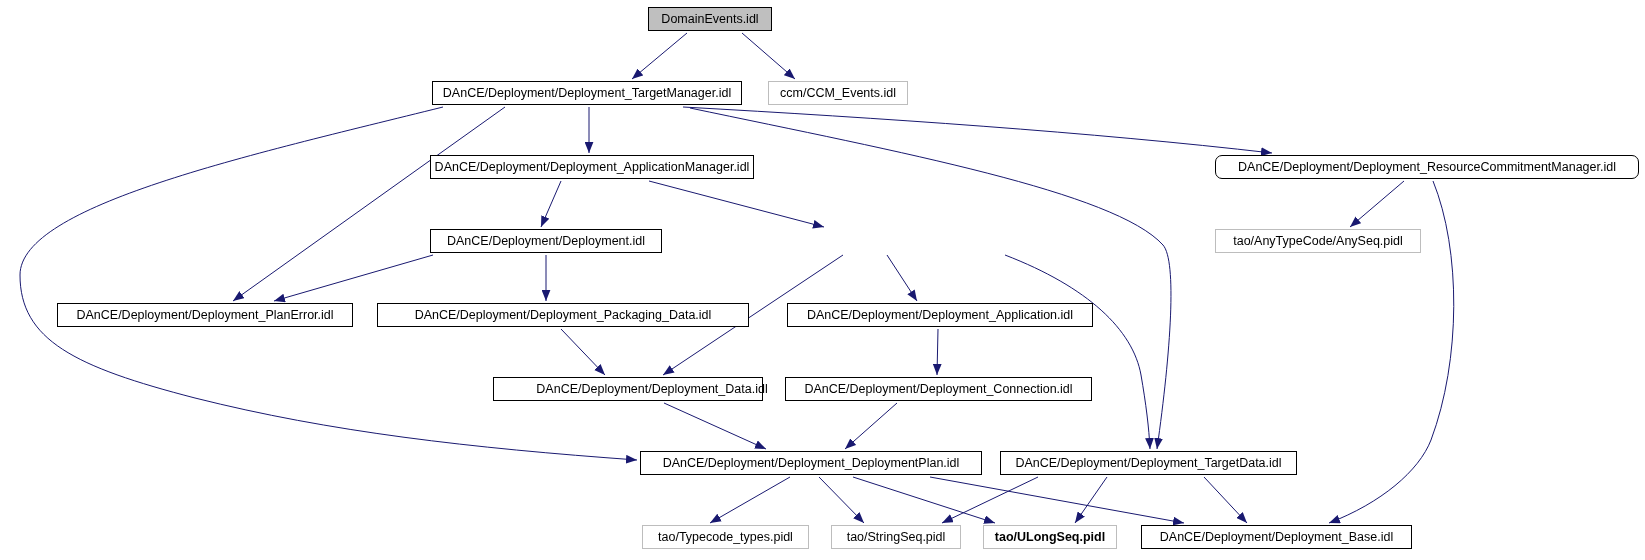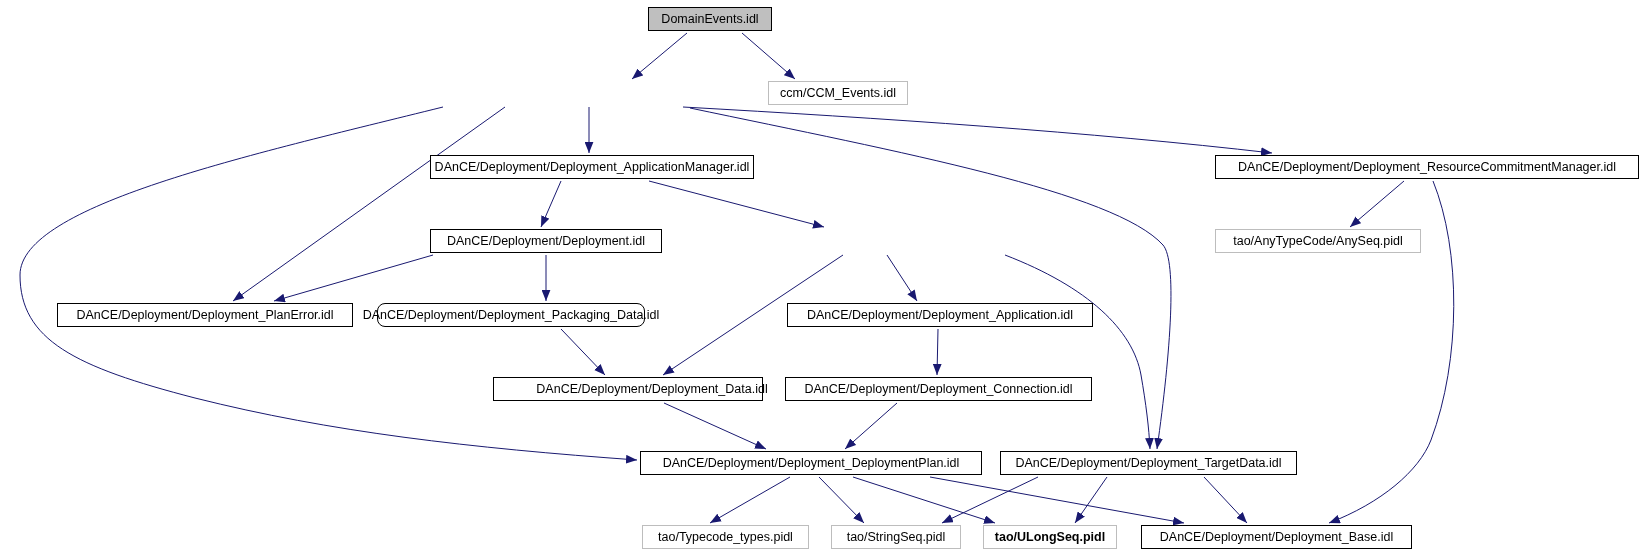--- a/index.html
+++ b/index.html
@@ -47,27 +47,28 @@
     <path class="edge" marker-end="url(#arrow)" d="M790,477 L710,523"></path>
     <path class="edge" marker-end="url(#arrow)" d="M819,477 L864,523"></path>
     <path class="edge" marker-end="url(#arrow)" d="M853,477 L995,523"></path>
     <path class="edge" marker-end="url(#arrow)" d="M930,477 L1184,523"></path>
     <path class="edge" marker-end="url(#arrow)" d="M1038,477 L942,523"></path>
     <path class="edge" marker-end="url(#arrow)" d="M1107,477 L1075,523"></path>
     <path class="edge" marker-end="url(#arrow)" d="M1204,477 L1247,523"></path>
   </svg>
 
   <div class="node root" style="left:648px;top:7px;width:124px;text-align:right;">DomainEvents.idl</div>
+  <div class="node" style="left:432px;top:81px;width:310px;">DAnCE/Deployment/Deployment_TargetManager.idl</div>
   <div class="node external" style="left:768px;top:81px;width:140px;">ccm/CCM_Events.idl</div>
   <div class="node" style="left:430px;top:155px;width:324px;">DAnCE/Deployment/Deployment_ApplicationManager.idl</div>
-  <div class="node" style="left:1215px;top:155px;width:424px;">DAnCE/Deployment/Deployment_ResourceCommitmentManager.idl</div>
+  <div class="node" style="left:1215px;top:155px;width:424px;border-radius:7px;">DAnCE/Deployment/Deployment_ResourceCommitmentManager.idl</div>
   <div class="node" style="left:430px;top:229px;width:232px;">DAnCE/Deployment/Deployment.idl</div>
   <div class="node external" style="left:1215px;top:229px;width:206px;">tao/AnyTypeCode/AnySeq.pidl</div>
   <div class="node" style="left:57px;top:303px;width:296px;">DAnCE/Deployment/Deployment_PlanError.idl</div>
-  <div class="node" style="left:377px;top:303px;width:268px;border-radius:8px;">DAnCE/Deployment/Deployment_Packaging_Data.idl</div>
+  <div class="node" style="left:377px;top:303px;width:372px;">DAnCE/Deployment/Deployment_Packaging_Data.idl</div>
   <div class="node" style="left:787px;top:303px;width:306px;">DAnCE/Deployment/Deployment_Application.idl</div>
   <div class="node" style="left:493px;top:377px;width:270px;padding-left:48px;">DAnCE/Deployment/Deployment_Data.idl</div>
   <div class="node" style="left:785px;top:377px;width:307px;">DAnCE/Deployment/Deployment_Connection.idl</div>
   <div class="node" style="left:640px;top:451px;width:342px;">DAnCE/Deployment/Deployment_DeploymentPlan.idl</div>
   <div class="node" style="left:1000px;top:451px;width:297px;">DAnCE/Deployment/Deployment_TargetData.idl</div>
   <div class="node external" style="left:642px;top:525px;width:167px;">tao/Typecode_types.pidl</div>
   <div class="node external" style="left:831px;top:525px;width:130px;">tao/StringSeq.pidl</div>
   <div class="node external" style="left:983px;top:525px;width:134px;font-weight:bold;">tao/ULongSeq.pidl</div>
   <div class="node" style="left:1141px;top:525px;width:271px;">DAnCE/Deployment/Deployment_Base.idl</div>
 

